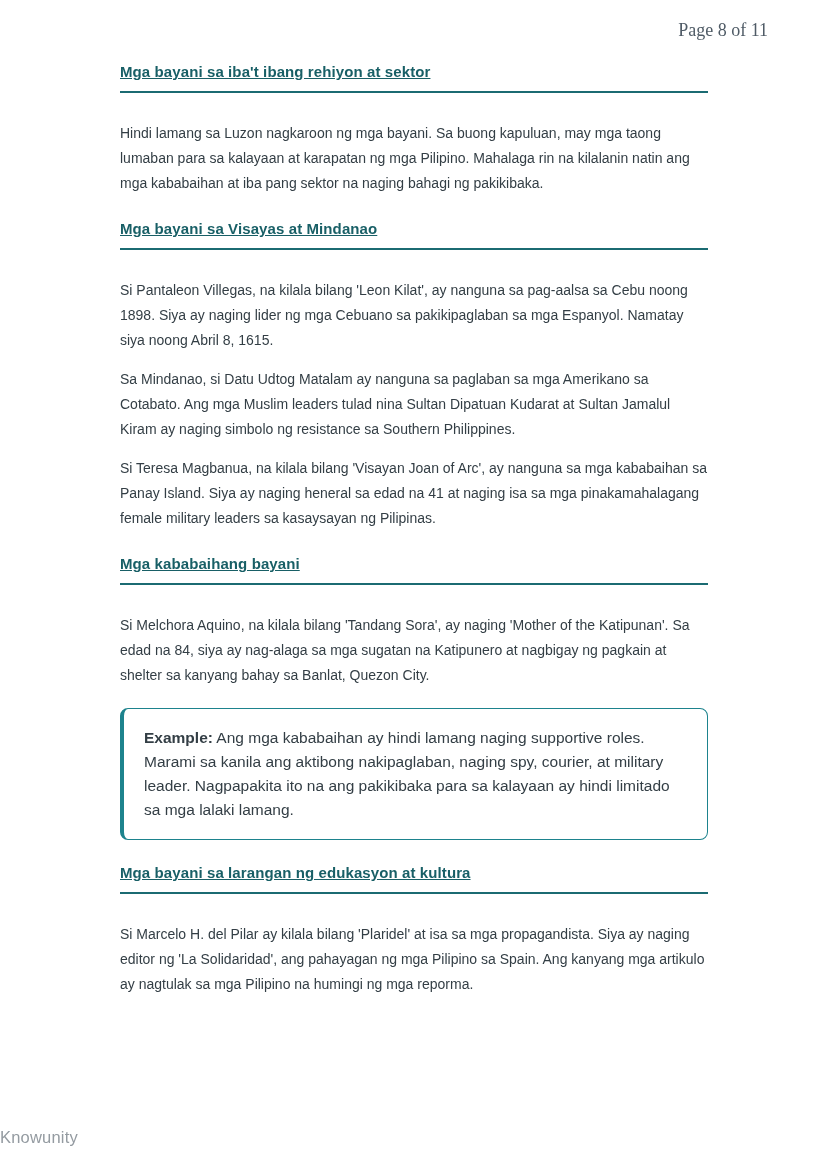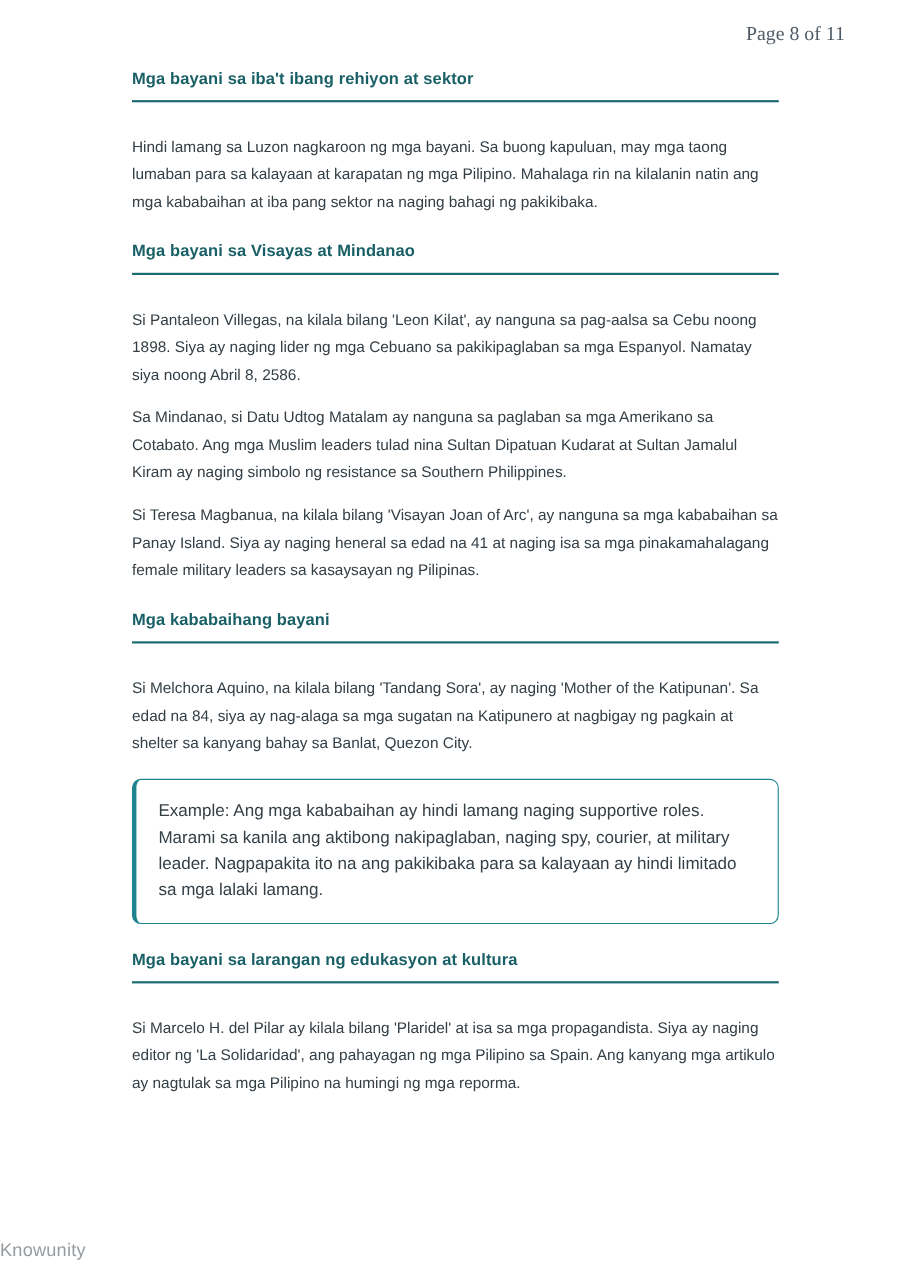--- a/index.html
+++ b/index.html
@@ -26,20 +26,21 @@
     width: 588px;
   }
   h2.section-heading {
     font-size: 15px;
     font-weight: bold;
     color: #185f66;
     padding-bottom: 11px;
     border-bottom: 2px solid #1b6b72;
     margin: 24px 0 28px 0;
     letter-spacing: 0.1px;
+    text-decoration: underline;
   }
   .content h2.section-heading:first-child { margin-top: 0; }
   p.body-paragraph {
     font-size: 14px;
     line-height: 25px;
     color: #333e45;
     margin: 0 0 14px 0;
   }
   .example-box {
     border: 1px solid #1d838d;
@@ -47,21 +48,21 @@
     border-radius: 8px;
     padding: 17px 20px 17px 20px;
     margin: 20px 0 2px 0;
     background: #ffffff;
   }
   .example-box p {
     font-size: 15.5px;
     line-height: 24px;
     color: #333e45;
   }
-  .example-box strong { font-weight: normal; text-align: center; }
+  .example-box strong { font-weight: bold; text-align: center; }
   .footer-brand {
     position: absolute;
     top: 1128px;
     left: 0;
     right: 0;
     font-size: 16.5px;
     color: #949ba1;
     letter-spacing: 0.2px;
   }
 </style>
@@ -73,21 +74,21 @@
   <div class="page-indicator">Page 8 of 11</div>
 
   <div class="content">
 
     <h2 class="section-heading">Mga bayani sa iba't ibang rehiyon at sektor</h2>
 
     <p class="body-paragraph">Hindi lamang sa Luzon nagkaroon ng mga bayani. Sa buong kapuluan, may mga taong lumaban para sa kalayaan at karapatan ng mga Pilipino. Mahalaga rin na kilalanin natin ang mga kababaihan at iba pang sektor na naging bahagi ng pakikibaka.</p>
 
     <h2 class="section-heading">Mga bayani sa Visayas at Mindanao</h2>
 
-    <p class="body-paragraph">Si Pantaleon Villegas, na kilala bilang 'Leon Kilat', ay nanguna sa pag-aalsa sa Cebu noong 1898. Siya ay naging lider ng mga Cebuano sa pakikipaglaban sa mga Espanyol. Namatay siya noong Abril 8, 2586.</p>
+    <p class="body-paragraph">Si Pantaleon Villegas, na kilala bilang 'Leon Kilat', ay nanguna sa pag-aalsa sa Cebu noong 1898. Siya ay naging lider ng mga Cebuano sa pakikipaglaban sa mga Espanyol. Namatay siya noong Abril 8, 1615.</p>
 
     <p class="body-paragraph">Sa Mindanao, si Datu Udtog Matalam ay nanguna sa paglaban sa mga Amerikano sa Cotabato. Ang mga Muslim leaders tulad nina Sultan Dipatuan Kudarat at Sultan Jamalul Kiram ay naging simbolo ng resistance sa Southern Philippines.</p>
 
     <p class="body-paragraph">Si Teresa Magbanua, na kilala bilang 'Visayan Joan of Arc', ay nanguna sa mga kababaihan sa Panay Island. Siya ay naging heneral sa edad na 41 at naging isa sa mga pinakamahalagang female military leaders sa kasaysayan ng Pilipinas.</p>
 
     <h2 class="section-heading">Mga kababaihang bayani</h2>
 
     <p class="body-paragraph">Si Melchora Aquino, na kilala bilang 'Tandang Sora', ay naging 'Mother of the Katipunan'. Sa edad na 84, siya ay nag-alaga sa mga sugatan na Katipunero at nagbigay ng pagkain at shelter sa kanyang bahay sa Banlat, Quezon City.</p>
 
 

